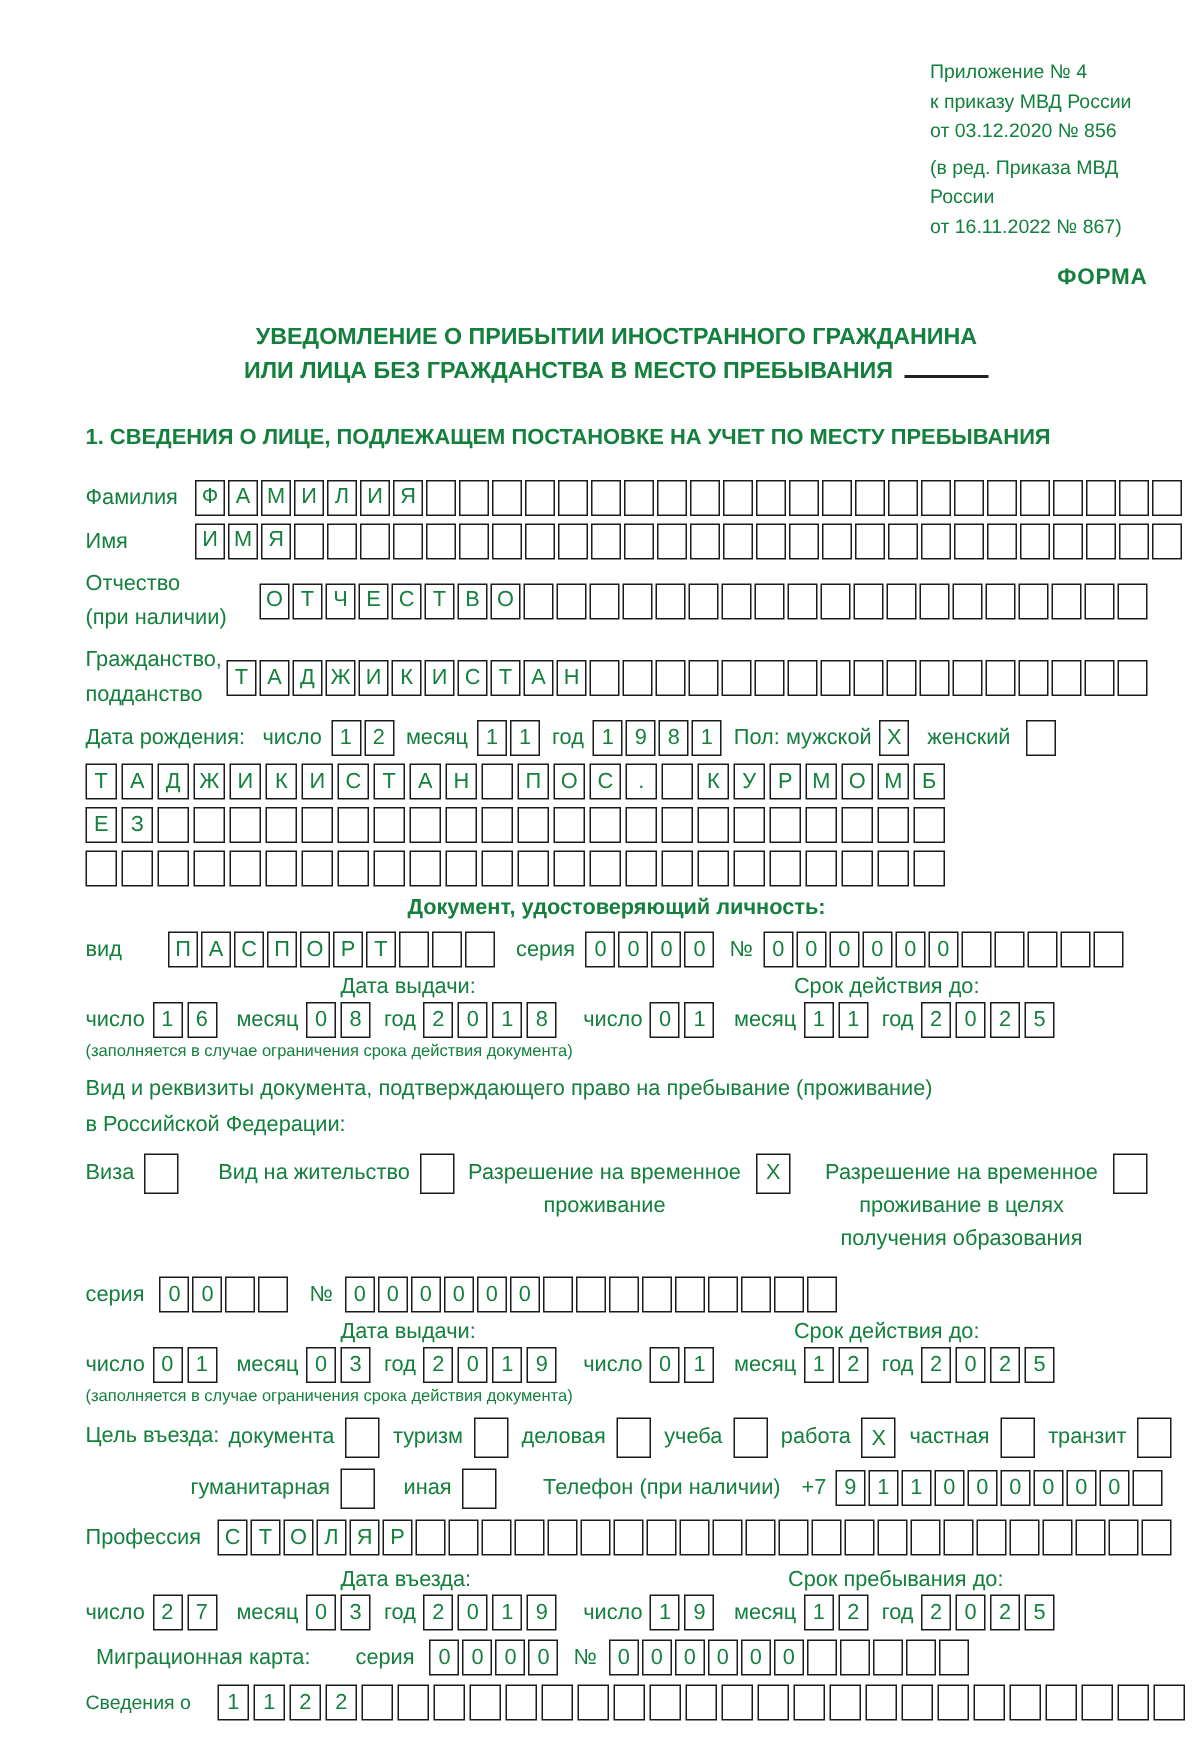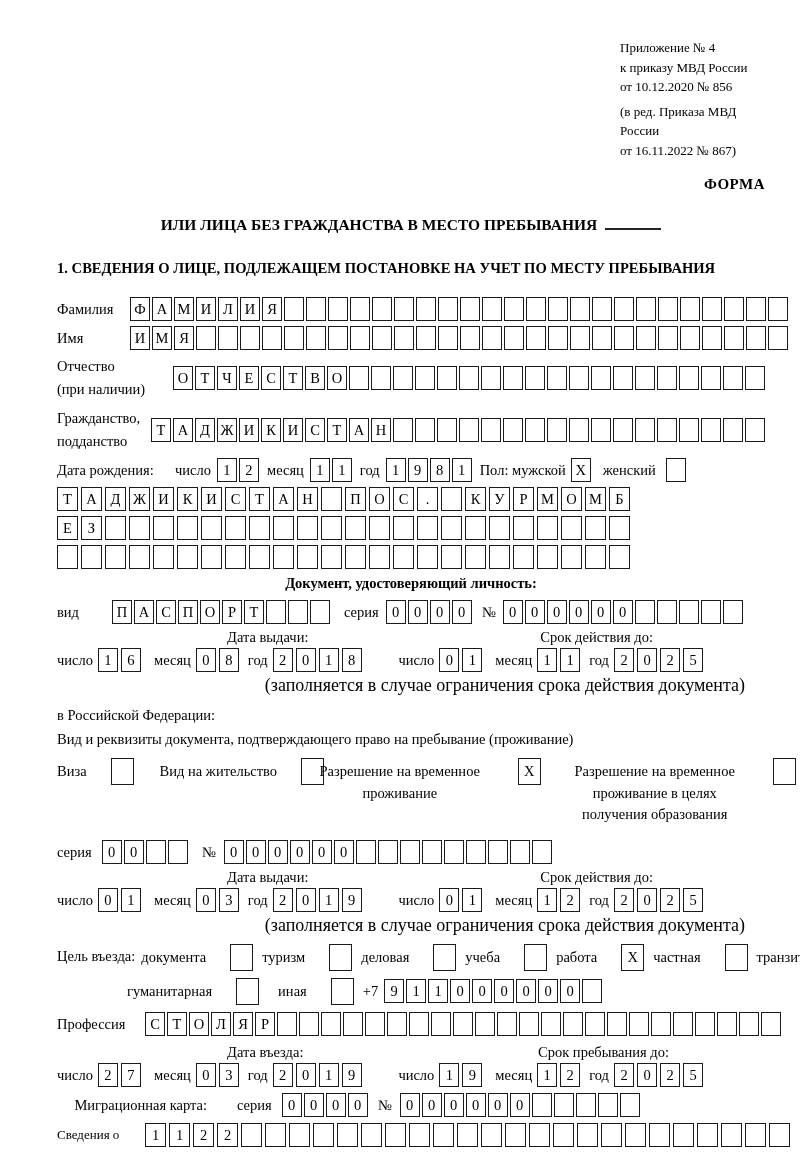--- a/index.html
+++ b/index.html
@@ -1,22 +1,22 @@
 <!DOCTYPE html>
 <html><head>
 <meta charset="utf-8">
 <style>
   html,body{margin:0;padding:0;background:#ffffff;}
   .page{
     position:relative;
     width:800px;height:1163px;
     box-sizing:border-box;
     background:#ffffff;
-    color:#000000;
-    font-family:Liberation Serif, serif;
+    color:#15803d;
+    font-family:Liberation Sans, sans-serif;
     font-size:14.5px;
     padding:38px 35px 0 57px;
     overflow:hidden;
   }
   .appendix{margin-left:563px;font-size:13px;line-height:1.5;}
   .appendix .gap{margin-top:5px;}
   .forma{text-align:right;font-weight:bold;font-size:15px;margin-top:16px;letter-spacing:.5px;}
   .title{text-align:center;font-weight:bold;font-size:15.5px;line-height:1.5;margin-top:20px;}
   .blank-line{display:inline-block;width:56px;border-bottom:2px solid #222;height:12px;margin-left:8px;}
   .sec1{font-weight:bold;font-size:14.6px;margin-top:24px;margin-bottom:20px;}
@@ -36,49 +36,50 @@
   .t{line-height:24px;flex:none;}
   .stack{display:flex;flex-direction:column;gap:5px;}
   .center-b{text-align:center;font-weight:bold;margin:6px 0 8px 0;}
   .hdr-row{display:flex;margin-bottom:2px;}
   .hdr-row .h1{margin-left:170px;}
   .hdr-row .h2{margin-left:auto;margin-right:112px;}
   .dates-row{display:flex;align-items:center;margin-bottom:3px;}
   .dgroup{display:flex;align-items:center;gap:5px;}
   .dgroup .cells{gap:3px;}
   .dgroup.right{margin-left:auto;margin-right:62px;}
-  .note{font-size:18px;text-align:right;margin:0 20px 8px 0;}
+  .note{font-size:11px;margin:0 0 8px 0;}
   .intro{line-height:1.65;}
-  .opt{display:flex;align-items:flex-start;gap:24px;}
+  .opt{display:flex;align-items:flex-start;gap:7px;}
   .opt .lbl{line-height:27px;}
   .opt .multiline{line-height:1.5;text-align:center;padding-top:3px;}
   .docopts{display:flex;align-items:flex-start;margin:6px 0 14px 0;}
   .purpose-row{display:flex;align-items:flex-start;flex-wrap:nowrap;margin-bottom:7px;}
   .purpose-row .opt{margin-right:9px;}
   .rep-label{font-size:13px;line-height:1.6;width:88px;flex:none;}
   .w73{width:73px;} .w128{width:128px;} .w118{width:118px;} .w148{width:148px;}
   .w55{width:55px;} .w88{width:88px;} .w150{width:150px;}
   .lbl2{font-size:14.5px;line-height:1.6;}
 </style>
 </head>
 <body>
 
 <div class="page">
 
   <div class="appendix">
     <div>Приложение № 4</div>
     <div>к приказу МВД России</div>
-    <div>от 10.12.2020 № 856</div>
+    <div>от 03.12.2020 № 856</div>
     <div class="gap">(в ред. Приказа МВД России</div>
     <div>от 16.11.2022 № 867)</div>
   </div>
 
   <div class="forma">ФОРМА</div>
 
   <div class="title">
+    <div>УВЕДОМЛЕНИЕ О ПРИБЫТИИ ИНОСТРАННОГО ГРАЖДАНИНА</div>
     <div><span>ИЛИ ЛИЦА БЕЗ ГРАЖДАНСТВА В МЕСТО ПРЕБЫВАНИЯ</span><span class="blank-line"></span></div>
   </div>
 
   <div class="sec1">1. СВЕДЕНИЯ О ЛИЦЕ, ПОДЛЕЖАЩЕМ ПОСТАНОВКЕ НА УЧЕТ ПО МЕСТУ ПРЕБЫВАНИЯ</div>
 
   <div class="row">
     <div class="lbl w73">Фамилия</div>
     <div class="cells">
         <div class="cell">Ф</div>
         <div class="cell">А</div>
@@ -413,22 +414,22 @@
           <div class="cell">2</div>
           <div class="cell">0</div>
           <div class="cell">2</div>
           <div class="cell">5</div>
         </div>
     </div>
   </div>
   <div class="note">(заполняется в случае ограничения срока действия документа)</div>
 
   <div class="intro">
+    <div>Вид и реквизиты документа, подтверждающего право на пребывание (проживание)</div>
     <div>в Российской Федерации:</div>
-    <div>Вид и реквизиты документа, подтверждающего право на пребывание (проживание)</div>
   </div>
 
   <div class="docopts">
     <div class="opt">
       <span class="lbl">Виза</span>
       <div class="cells cbx">
           <div class="cell"></div>
         </div>
     </div>
     <div class="opt" style="margin-left:26px">
@@ -577,20 +578,21 @@
         <div class="cells cbx">
           <div class="cell"></div>
         </div>
       </div>
     <div class="opt" style="margin-left:10px">
         <span class="lbl">иная</span>
         <div class="cells cbx">
           <div class="cell"></div>
         </div>
       </div>
+    <span class="t" style="margin:0 14px 0 22px;line-height:27px">Телефон (при наличии)</span>
     <span class="t" style="margin-right:6px;line-height:27px">+7</span>
     <div class="cells" style="margin-top:1px">
         <div class="cell">9</div>
         <div class="cell">1</div>
         <div class="cell">1</div>
         <div class="cell">0</div>
         <div class="cell">0</div>
         <div class="cell">0</div>
         <div class="cell">0</div>
         <div class="cell">0</div>

